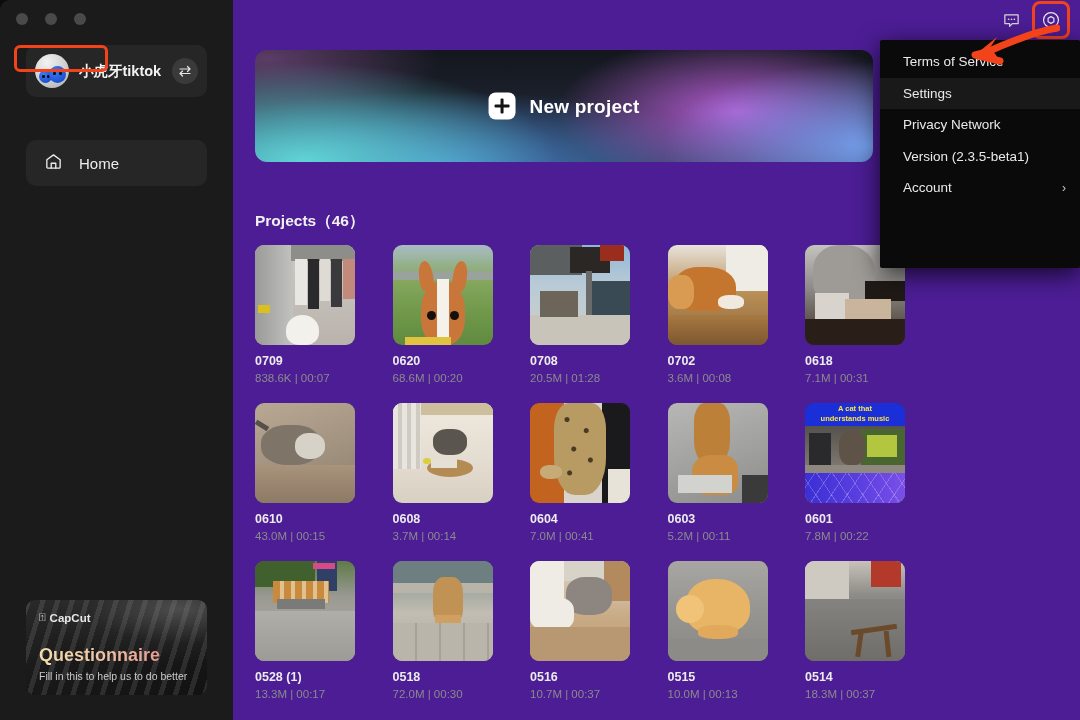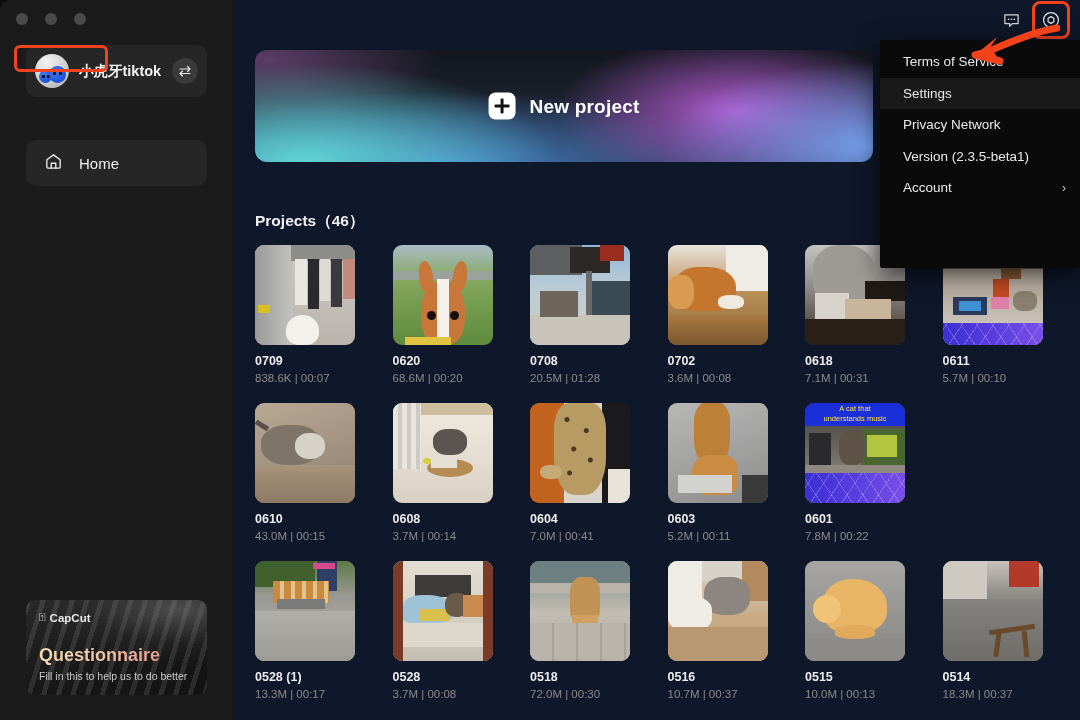--- a/index.html
+++ b/index.html
@@ -92,21 +92,21 @@
   .promo-title {
     position: absolute; top: 45px; left: 13px;
     font-size: 18px; font-weight: bold;
     background: linear-gradient(95deg, #f3dcae 0%, #efc8a8 45%, #e79a90 100%);
     -webkit-background-clip: text; background-clip: text; color: transparent;
     white-space: nowrap;
   }
   .promo-sub { position: absolute; top: 70px; left: 13px; font-size: 10.5px; color: #c8c8c8; white-space: nowrap; }
 
   
-  #main { position: relative; flex: 1; height: 720px; background: #0f172a; }
+  #main { position: relative; flex: 1; height: 720px; background: #4c1d95; }
 
   #topbar {
     position: absolute; top: 0; left: 0; right: 0; height: 40px;
     display: flex; align-items: center; justify-content: flex-end;
     gap: 14px; padding-right: 16px;
   }
   .top-icon { width: 26px; height: 26px; display: flex; align-items: center; justify-content: center; }
   .gear-wrap { position: relative; }
   .gear-highlight {
     position: absolute; left: -6px; top: -6px;
@@ -161,21 +161,21 @@
   .card-name { margin-top: 9px; color: #ececec; font-size: 12.5px; font-weight: bold; white-space: nowrap; }
   .card-meta { margin-top: 4px; color: #8b8b8b; font-size: 11.5px; white-space: nowrap; }
 
   
   .sc { position: absolute; inset: 0; }
   .ov { position: absolute; }
 
   .cap-strip {
     position: absolute; left: 0; right: 0; top: 0; height: 23px;
     background: #1a2fd8;
-    color: #ffe53a; font-size: 7.5px; font-weight: normal; line-height: 10px;
+    color: #ffe53a; font-size: 7.5px; font-weight: bold; line-height: 10px;
     text-align: center; padding-top: 1px;
     overflow: hidden;
   }
   .purple-band {
     position: absolute; left: 0; right: 0; bottom: 0; height: 22px;
     background: linear-gradient(90deg, #3b2fd4 0%, #5b3fe0 55%, #7a4fe8 100%);
   }
   .purple-band:after {
     content: ""; position: absolute; inset: 0;
     background:
@@ -358,35 +358,20 @@
               <div class="sc" style="background:linear-gradient(180deg,#c5c3c0 0%,#8b8784 45%,#3a2d23 100%)"></div>
               <div class="ov" style="left:8px;top:0;width:62px;height:58px;border-radius:42% 46% 34% 34%;background:#9e9b97"></div>
               <div class="ov" style="left:60px;top:36px;width:40px;height:20px;background:#1f1a16"></div>
               <div class="ov" style="left:10px;top:48px;width:34px;height:28px;background:#d8d4cd"></div>
               <div class="ov" style="left:40px;top:54px;width:46px;height:22px;background:#c9b49c"></div>
               <div class="ov" style="left:0;top:74px;width:100px;height:26px;background:#2a1f18"></div>
             </div>
             <div class="card-name">0618</div>
             <div class="card-meta">7.1M | 00:31</div>
           </div>
-          <div class="card">
-            <div class="thumb">
-              <div class="sc" style="background:linear-gradient(180deg,#cfc6b9 0%,#b8ada0 50%,#d6d2cc 100%)"></div>
-              <div class="ov" style="left:0;top:0;width:100px;height:24px;background:#6e6258"></div>
-              <div class="ov" style="left:58px;top:8px;width:20px;height:26px;background:#8e5e38"></div>
-              <div class="ov" style="left:50px;top:34px;width:16px;height:18px;background:#c44a22"></div>
-              <div class="ov" style="left:10px;top:52px;width:34px;height:18px;background:#2b3a5a"></div>
-              <div class="ov" style="left:16px;top:56px;width:22px;height:10px;background:#3e8fd4"></div>
-              <div class="ov" style="left:48px;top:52px;width:18px;height:12px;background:#e07fa8"></div>
-              <div class="ov" style="left:70px;top:46px;width:24px;height:20px;border-radius:40%;background:#8a7f6e"></div>
-              <div class="purple-band"></div>
-            </div>
-            <div class="card-name">0611</div>
-            <div class="card-meta">5.7M | 00:10</div>
-          </div>
         </div>
         <div class="grid-row">
           <div class="card">
             <div class="thumb">
               <div class="sc" style="background:linear-gradient(160deg,#b8a893 0%,#a39381 50%,#8d7f6e 100%)"></div>
               <div class="ov" style="left:6px;top:22px;width:60px;height:40px;border-radius:44%;background:#7e7468"></div>
               <div class="ov" style="left:40px;top:30px;width:30px;height:26px;border-radius:45%;background:#d6d2c8"></div>
               <div class="ov" style="left:0;top:20px;width:14px;height:5px;transform:rotate(32deg);background:#55504a"></div>
               <div class="ov" style="left:0;top:62px;width:100px;height:38px;background:linear-gradient(180deg,#a8937c,#8d7a64)"></div>
             </div>
@@ -452,35 +437,20 @@
               <div class="ov" style="left:58px;top:2px;width:22px;height:6px;background:#d44a8a"></div>
               <div class="ov" style="left:18px;top:20px;width:56px;height:22px;background:repeating-linear-gradient(90deg,#c98a3e 0 7px,#e0c190 7px 11px)"></div>
               <div class="ov" style="left:22px;top:38px;width:48px;height:10px;background:#7a7a78"></div>
               <div class="ov" style="left:0;top:50px;width:100px;height:50px;background:linear-gradient(180deg,#b0aea8,#9d9b96)"></div>
             </div>
             <div class="card-name">0528 (1)</div>
             <div class="card-meta">13.3M | 00:17</div>
           </div>
           <div class="card">
             <div class="thumb">
-              <div class="sc" style="background:linear-gradient(180deg,#e2ddd2 0%,#d6d0c4 55%,#c4beb2 100%)"></div>
-              <div class="ov" style="left:0;top:0;width:10px;height:100px;background:#7a3a26"></div>
-              <div class="ov" style="left:90px;top:0;width:10px;height:100px;background:#7a3a26"></div>
-              <div class="ov" style="left:22px;top:14px;width:56px;height:22px;background:#3d3b38"></div>
-              <div class="ov" style="left:10px;top:34px;width:50px;height:28px;border-radius:38% 50% 30% 20%;background:#9fc3d6"></div>
-              <div class="ov" style="left:26px;top:48px;width:30px;height:12px;background:#d9c04c"></div>
-              <div class="ov" style="left:52px;top:32px;width:24px;height:24px;border-radius:42%;background:#6a5a48"></div>
-              <div class="ov" style="left:70px;top:34px;width:20px;height:22px;background:#c98a4e"></div>
-              <div class="ov" style="left:10px;top:62px;width:80px;height:24px;background:#ded8cc"></div>
-            </div>
-            <div class="card-name">0528</div>
-            <div class="card-meta">3.7M | 00:08</div>
-          </div>
-          <div class="card">
-            <div class="thumb">
               <div class="sc" style="background:linear-gradient(180deg,#7f8f8c 0%,#9aa39c 24%,#c2bdb2 52%,#b0aba0 100%)"></div>
               <div class="ov" style="left:0;top:0;width:100px;height:22px;background:#6d7f80"></div>
               <div class="ov" style="left:0;top:22px;width:100px;height:10px;background:#b9b4aa"></div>
               <div class="ov" style="left:40px;top:16px;width:30px;height:46px;border-radius:34% 34% 28% 28%;background:#c09253"></div>
               <div class="ov" style="left:42px;top:54px;width:26px;height:30px;background:#cfa061"></div>
               <div class="ov" style="left:0;top:62px;width:100px;height:38px;background:repeating-linear-gradient(90deg,#bab5aa 0 22px,#a7a298 22px 24px)"></div>
             </div>
             <div class="card-name">0518</div>
             <div class="card-meta">72.0M | 00:30</div>
           </div>

